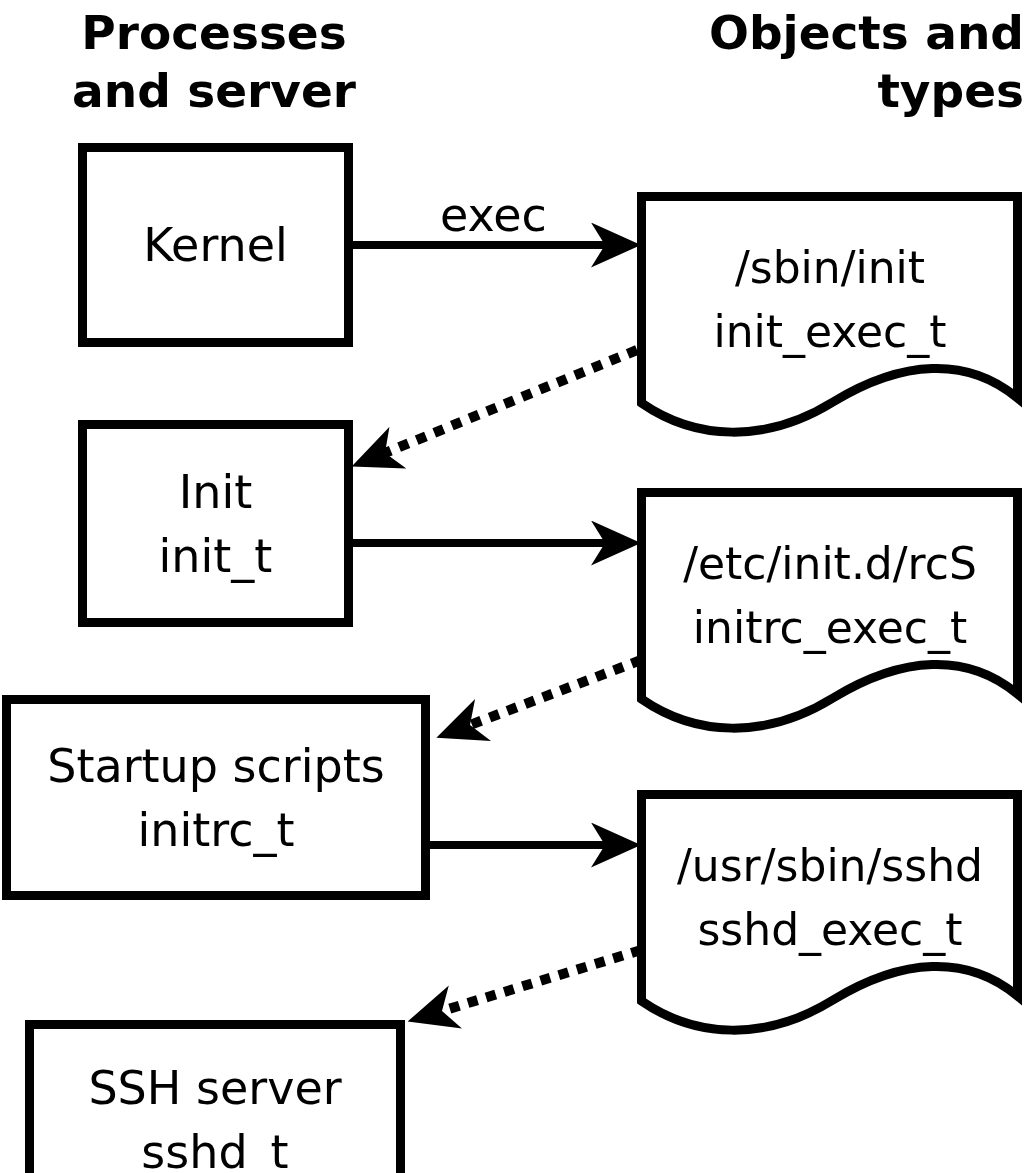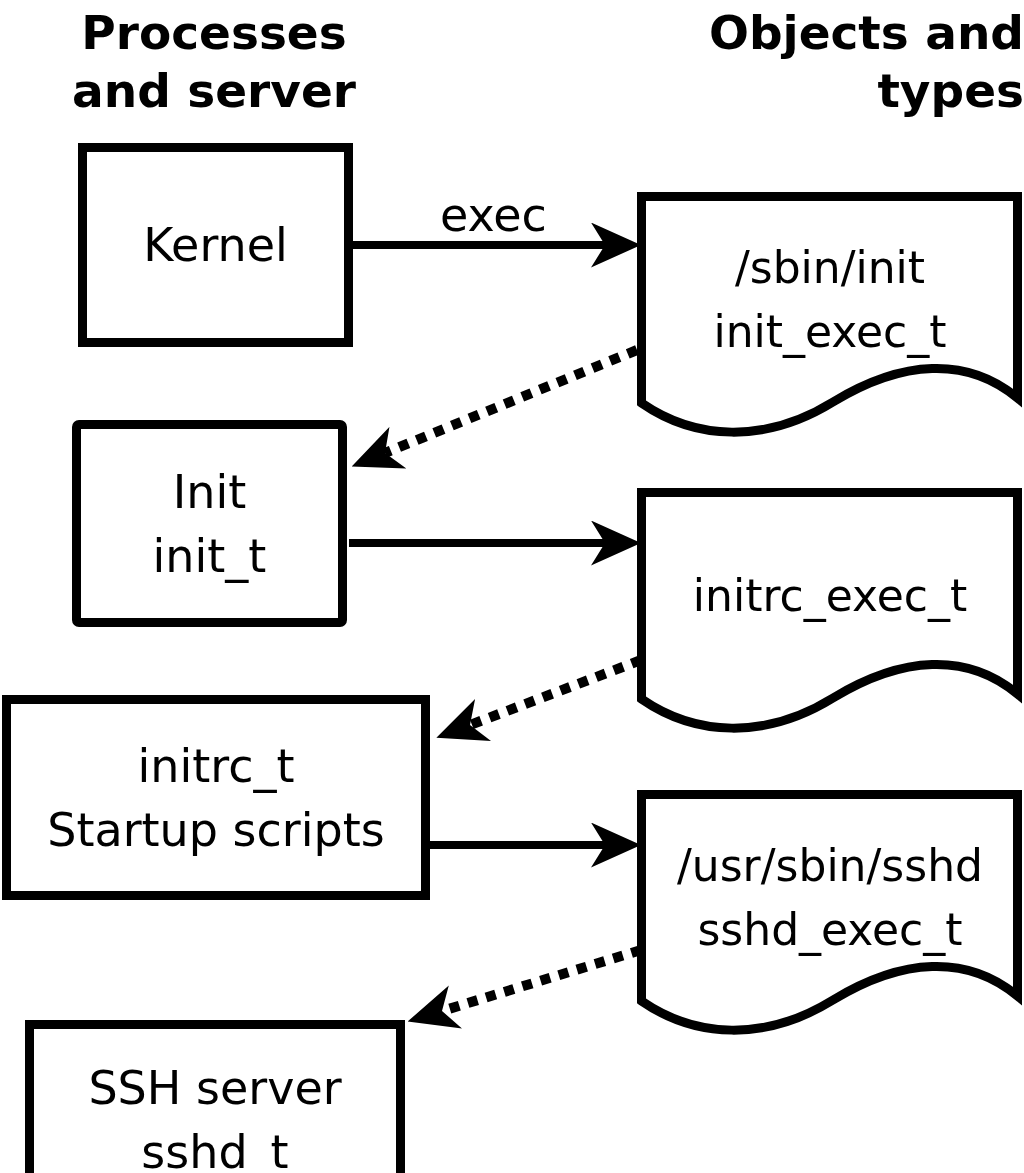--- a/index.html
+++ b/index.html
@@ -38,27 +38,27 @@
     <span>and server</span>
   </div>
   <div class="hdr" style="left:632px;top:4px;width:392px;text-align:right;">
     <span>Objects and</span>
     <span>types</span>
   </div>
 
   <div class="pbox" style="left:78px;top:143px;width:275px;height:204px;">
     <span>Kernel</span>
   </div>
-  <div class="pbox" style="left:72px;top:420px;width:275px;height:207px;border-radius:7px;">
+  <div class="pbox" style="left:78px;top:420px;width:275px;height:207px;">
     <span>Init</span>
     <span>init_t</span>
   </div>
   <div class="pbox" style="left:2px;top:695px;width:428px;height:205px;">
+    <span>Startup scripts</span>
     <span>initrc_t</span>
-    <span>Startup scripts</span>
   </div>
   <div class="pbox" style="left:25px;top:1020px;width:380px;height:200px;">
     <span>SSH server</span>
     <span>sshd_t</span>
   </div>
 
   <svg class="layer" width="1024" height="1173" viewBox="0 0 1024 1173">
     <defs>
       <marker id="barb" viewBox="0 0 10 9" refX="2.8" refY="4.5" markerWidth="50" markerHeight="45" orient="auto" markerUnits="userSpaceOnUse">
         <polygon points="10,4.5 0,0 2.8,4.5 0,9" fill="#000"></polygon>
@@ -84,20 +84,21 @@
     <line x1="641" y1="950" x2="442" y2="1011" stroke="#000" stroke-width="10" stroke-dasharray="10 9" marker-end="url(#barb)"></line>
   </svg>
 
   <div class="exec-label" style="left:440px;top:192px;">exec</div>
 
   <div class="doctext" style="left:650px;top:202px;width:360px;height:196px;">
     <span>/sbin/init</span>
     <span>init_exec_t</span>
   </div>
   <div class="doctext" style="left:650px;top:498px;width:360px;height:196px;">
+    <span>/etc/init.d/rcS</span>
     <span>initrc_exec_t</span>
   </div>
   <div class="doctext" style="left:650px;top:800px;width:360px;height:196px;">
     <span>/usr/sbin/sshd</span>
     <span>sshd_exec_t</span>
   </div>
 
 </div>
 
 </body></html>

